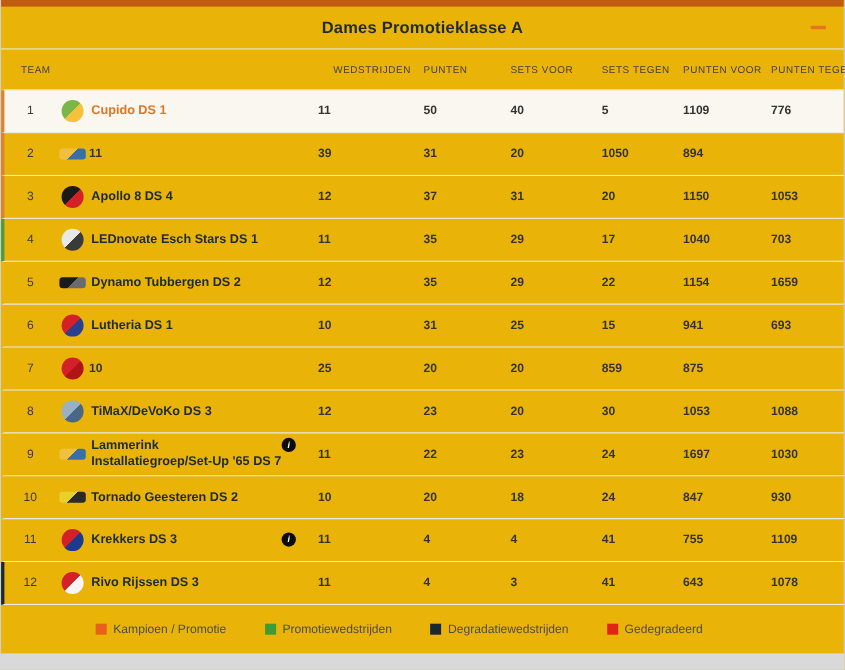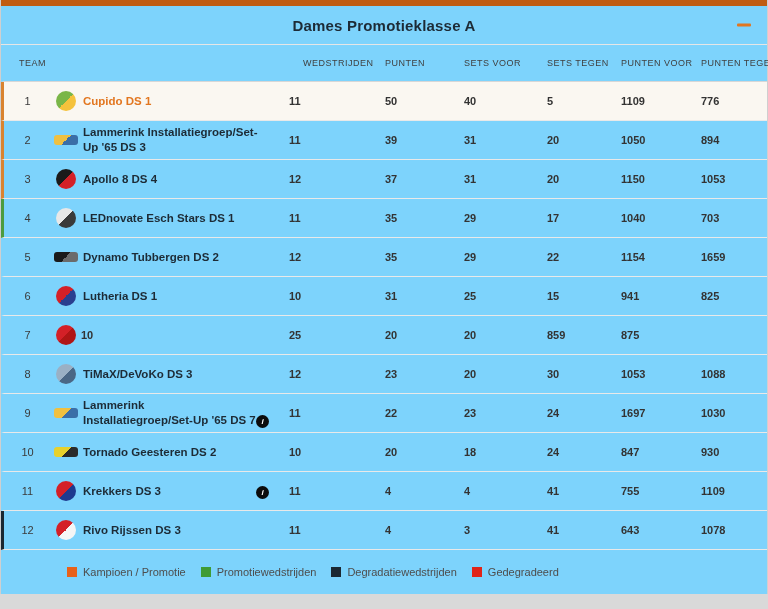--- a/index.html
+++ b/index.html
@@ -7,21 +7,21 @@
     width:768px;height:609px;overflow:hidden;
     background:#d9d9d9;
     font-family:"Liberation Sans","DejaVu Sans",sans-serif;
     -webkit-font-smoothing:antialiased;
   }
   :root{
     --accent:#e2761f;
     --hl-bg:#faf7f1;
   }
   .card{
-    background:#7dd3fc;
+    background:#eab308;
     border-left:1px solid #cfcfcf;
     border-right:1px solid #cfcfcf;
     box-sizing:border-box;
     width:768px;
   }
   .accent-bar{height:6px;background:#c05c11;}
   .title-row{
     position:relative;height:38px;
     display:flex;align-items:center;justify-content:center;
     border-bottom:1px solid #e6e6e6;
@@ -61,40 +61,40 @@
   .row.hl{background:var(--hl-bg);}
   .row.hl .name{color:var(--accent);}
   .rank{
     text-align:center;font-size:11px;color:#3a3a3a;font-weight:normal;
   }
   .logo-wrap{display:flex;align-items:center;justify-content:center;}
   .logo{display:inline-block;}
   .logo.round{width:20px;height:20px;border-radius:50%;}
   .logo.wide{width:24px;height:10px;border-radius:3px;}
   .name-cell{
-    display:flex;align-items:flex-end;
+    display:flex;align-items:flex-start;
     padding:4px 20px 4px 2px;box-sizing:border-box;
   }
   .name{
     font-size:11.5px;font-weight:bold;color:#1d2b36;line-height:15px;
   }
   .info{
     margin-left:auto;flex:0 0 auto;
     width:13px;height:13px;border-radius:50%;
     background:#0c0c0c;color:#ffffff;
     font-size:8px;font-weight:bold;font-style:italic;
     display:inline-flex;align-items:center;justify-content:center;
     cursor:pointer;
   }
   .stat{font-size:11px;font-weight:bold;color:#333333;}
   .legend{
     display:flex;align-items:center;gap:15px;
     height:44px;padding-left:66px;
   }
-  .legend-item{display:flex;align-items:center;}
+  .legend-item{display:flex;align-items:center;margin-left:20px;}
   .swatch{width:10px;height:10px;display:inline-block;margin-right:6px;}
   .legend-label{font-size:11px;color:#4d4d4d;}
 </style>
 </head>
 <body>
 
 <div class="card">
   <div class="accent-bar" style="background: rgb(192, 92, 17);"></div>
 
   <div class="title-row">
@@ -127,24 +127,20 @@
     <div class="stat">40</div>
     <div class="stat">5</div>
     <div class="stat">1109</div>
     <div class="stat">776</div>
   </div>
       <div class="row grid" style="border-left-color: rgb(217, 131, 47);">
     <div class="rank">2</div>
     <div class="logo-wrap">
       <span class="logo wide" style="background: linear-gradient(135deg, rgb(240, 192, 64) 50%, rgb(58, 110, 168) 50%);"></span>
     </div>
-    <div class="name-cell">
-      <span class="name">Lammerink Installatiegroep/Set-Up '65 DS 3</span>
-
-    </div>
     <div class="stat">11</div>
     <div class="stat">39</div>
     <div class="stat">31</div>
     <div class="stat">20</div>
     <div class="stat">1050</div>
     <div class="stat">894</div>
   </div>
       <div class="row grid" style="border-left-color: rgb(217, 131, 47);">
     <div class="rank">3</div>
     <div class="logo-wrap">
@@ -200,21 +196,21 @@
     </div>
     <div class="name-cell">
       <span class="name">Lutheria DS 1</span>
 
     </div>
     <div class="stat">10</div>
     <div class="stat">31</div>
     <div class="stat">25</div>
     <div class="stat">15</div>
     <div class="stat">941</div>
-    <div class="stat">825</div>
+    <div class="stat">693</div>
   </div>
       <div class="row grid">
     <div class="rank">7</div>
     <div class="logo-wrap">
       <span class="logo round" style="background: linear-gradient(135deg, rgb(212, 32, 39) 50%, rgb(176, 21, 21) 50%);"></span>
     </div>
     <div class="stat">10</div>
     <div class="stat">25</div>
     <div class="stat">20</div>
     <div class="stat">20</div>

